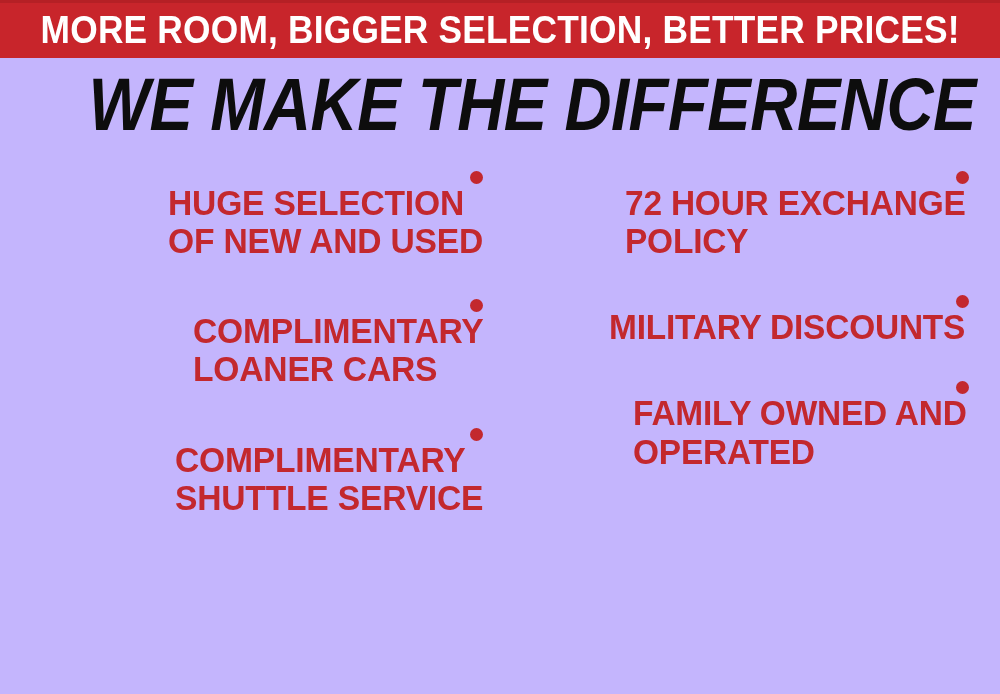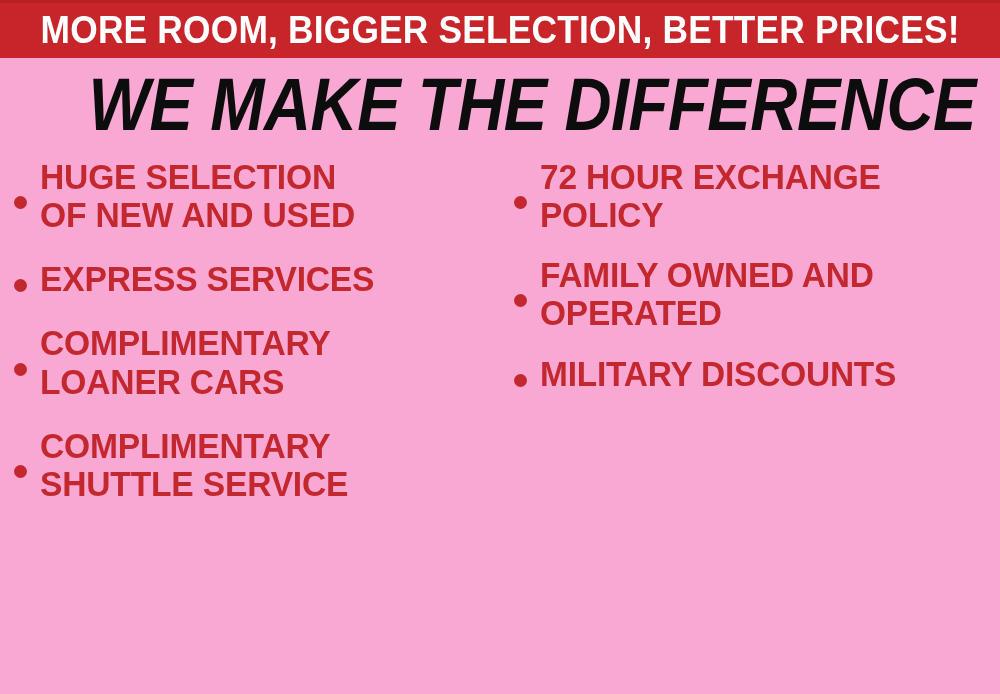--- a/index.html
+++ b/index.html
@@ -11,21 +11,21 @@
     width: 1000px;
     height: 694px;
     background: #ffffff;
     font-family: "Liberation Sans", sans-serif;
     overflow: hidden;
   }
   #poster {
     position: relative;
     width: 1000px;
     height: 694px;
-    background: #f9a8d4;
+    background: #c4b5fd;
     overflow: hidden;
   }
 
   
   .banner-bar {
     position: absolute;
     left: 0;
     top: 0;
     width: 1000px;
     height: 58px;
@@ -88,27 +88,28 @@
     box-sizing: border-box;
   }
   .column-left {
     width: 500px;
     padding-left: 14px;
     padding-right: 4px;
   }
   .column-right {
     width: 500px;
     padding-left: 14px;
-    padding-right: 2px;
+    padding-right: 18px;
   }
 
   .bullet-item {
     display: flex;
-    align-items: center;
+    align-items: flex-end;
     margin-bottom: 24px;
+    flex-direction: column;
   }
   .column-left .bullet-item { margin-bottom: 26px; }
   .column-right .bullet-item { margin-bottom: 22px; }
 
   .bullet-dot {
     flex: 0 0 auto;
     width: 13px;
     height: 13px;
     border-radius: 50%;
     background: #c3282e;
@@ -147,24 +148,20 @@
   <div class="columns">
 
     <div class="column column-left">
 
       <div class="bullet-item">
         <span class="bullet-dot"></span>
         <span class="bullet-text">HUGE SELECTION
 OF NEW AND USED</span>
       </div>
 
-      <div class="bullet-item">
-        <span class="bullet-dot"></span>
-        <span class="bullet-text">EXPRESS SERVICES</span>
-      </div>
 
 
       <div class="bullet-item">
         <span class="bullet-dot"></span>
         <span class="bullet-text">COMPLIMENTARY
 LOANER CARS</span>
       </div>
 
       <div class="bullet-item">
         <span class="bullet-dot"></span>
@@ -179,27 +176,27 @@
       <div class="bullet-item">
         <span class="bullet-dot"></span>
         <span class="bullet-text">72 HOUR EXCHANGE
 POLICY</span>
       </div>
 
 
 
       <div class="bullet-item">
         <span class="bullet-dot"></span>
+        <span class="bullet-text">MILITARY DISCOUNTS</span>
+      </div>
+
+      <div class="bullet-item">
+        <span class="bullet-dot"></span>
         <span class="bullet-text">FAMILY OWNED AND
 OPERATED</span>
       </div>
 
-      <div class="bullet-item">
-        <span class="bullet-dot"></span>
-        <span class="bullet-text">MILITARY DISCOUNTS</span>
-      </div>
-
 
     </div>
 
   </div>
 
 </div>
 
 </body></html>

